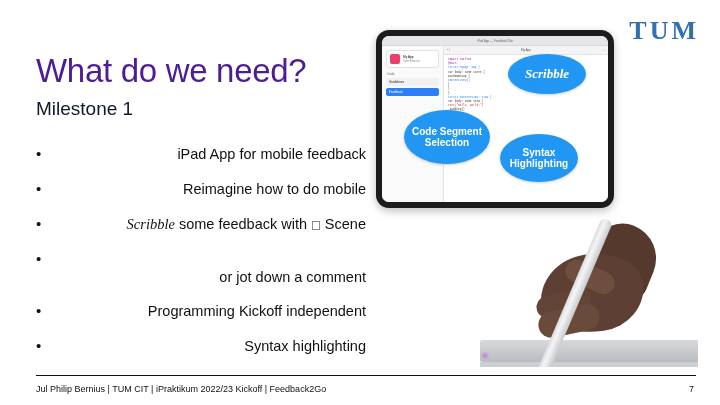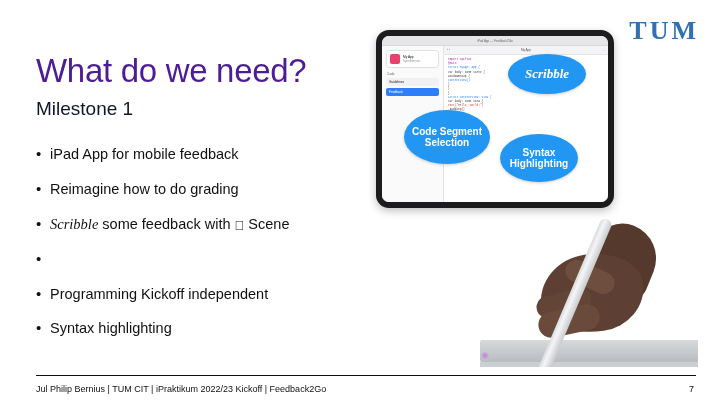--- a/index.html
+++ b/index.html
@@ -74,20 +74,21 @@
   }
   .bullet .dot {
     width: 14px;
     flex: 0 0 14px;
     font-size: 15px;
     line-height: 1.25;
     color: #111111;
   }
   .bullet .txt {
     flex: 1;
+    text-align: right;
   }
   .scribble-word {
     font-family: "Liberation Serif", serif;
     font-style: italic;
     font-size: 14.5px;
   }
   .apple-glyph {
     font-size: 13px;
     vertical-align: -1px;
   }
@@ -398,32 +399,33 @@
 
   <div class="bullets">
 
     <div class="bullet">
       <span class="dot">•</span>
       <span class="txt">iPad App for mobile feedback</span>
     </div>
 
     <div class="bullet">
       <span class="dot">•</span>
-      <span class="txt">Reimagine how to do grading</span>
+      <span class="txt">Reimagine how to do mobile</span>
     </div>
 
     <div class="bullet">
       <span class="dot">•</span>
       <span class="txt"><span class="scribble-word">Scribble</span><span> some feedback with </span><span class="apple-glyph"></span><span> Scene</span></span>
     </div>
 
     <div class="bullet">
       <span class="dot">•</span>
       <span class="txt">
         <br>
+        <span>or jot down a comment</span>
       </span>
     </div>
 
     <div class="bullet">
       <span class="dot">•</span>
       <span class="txt">Programming Kickoff independent</span>
     </div>
 
     <div class="bullet">
       <span class="dot">•</span>

